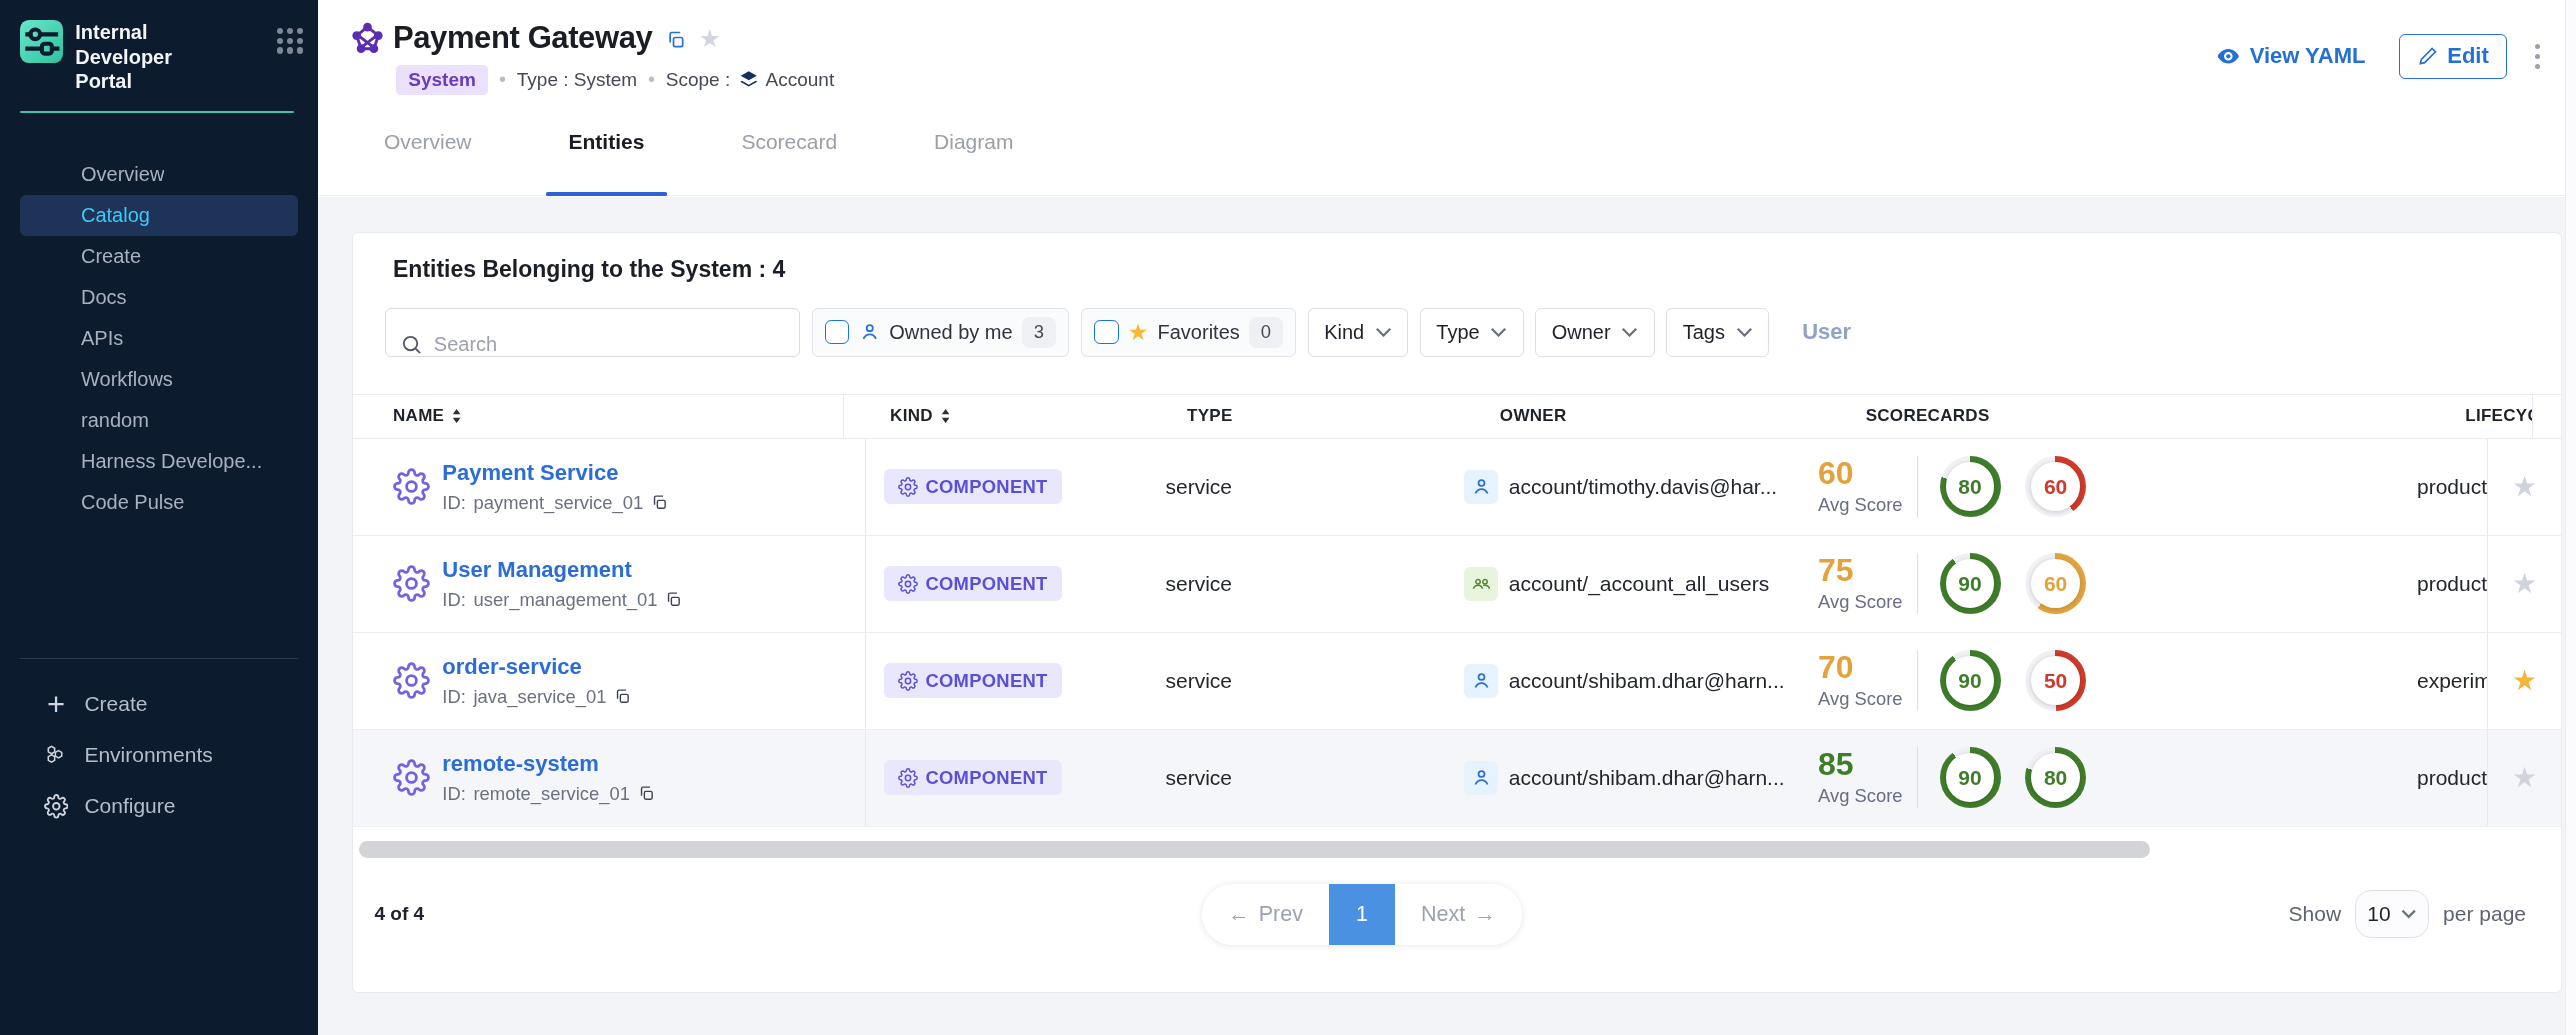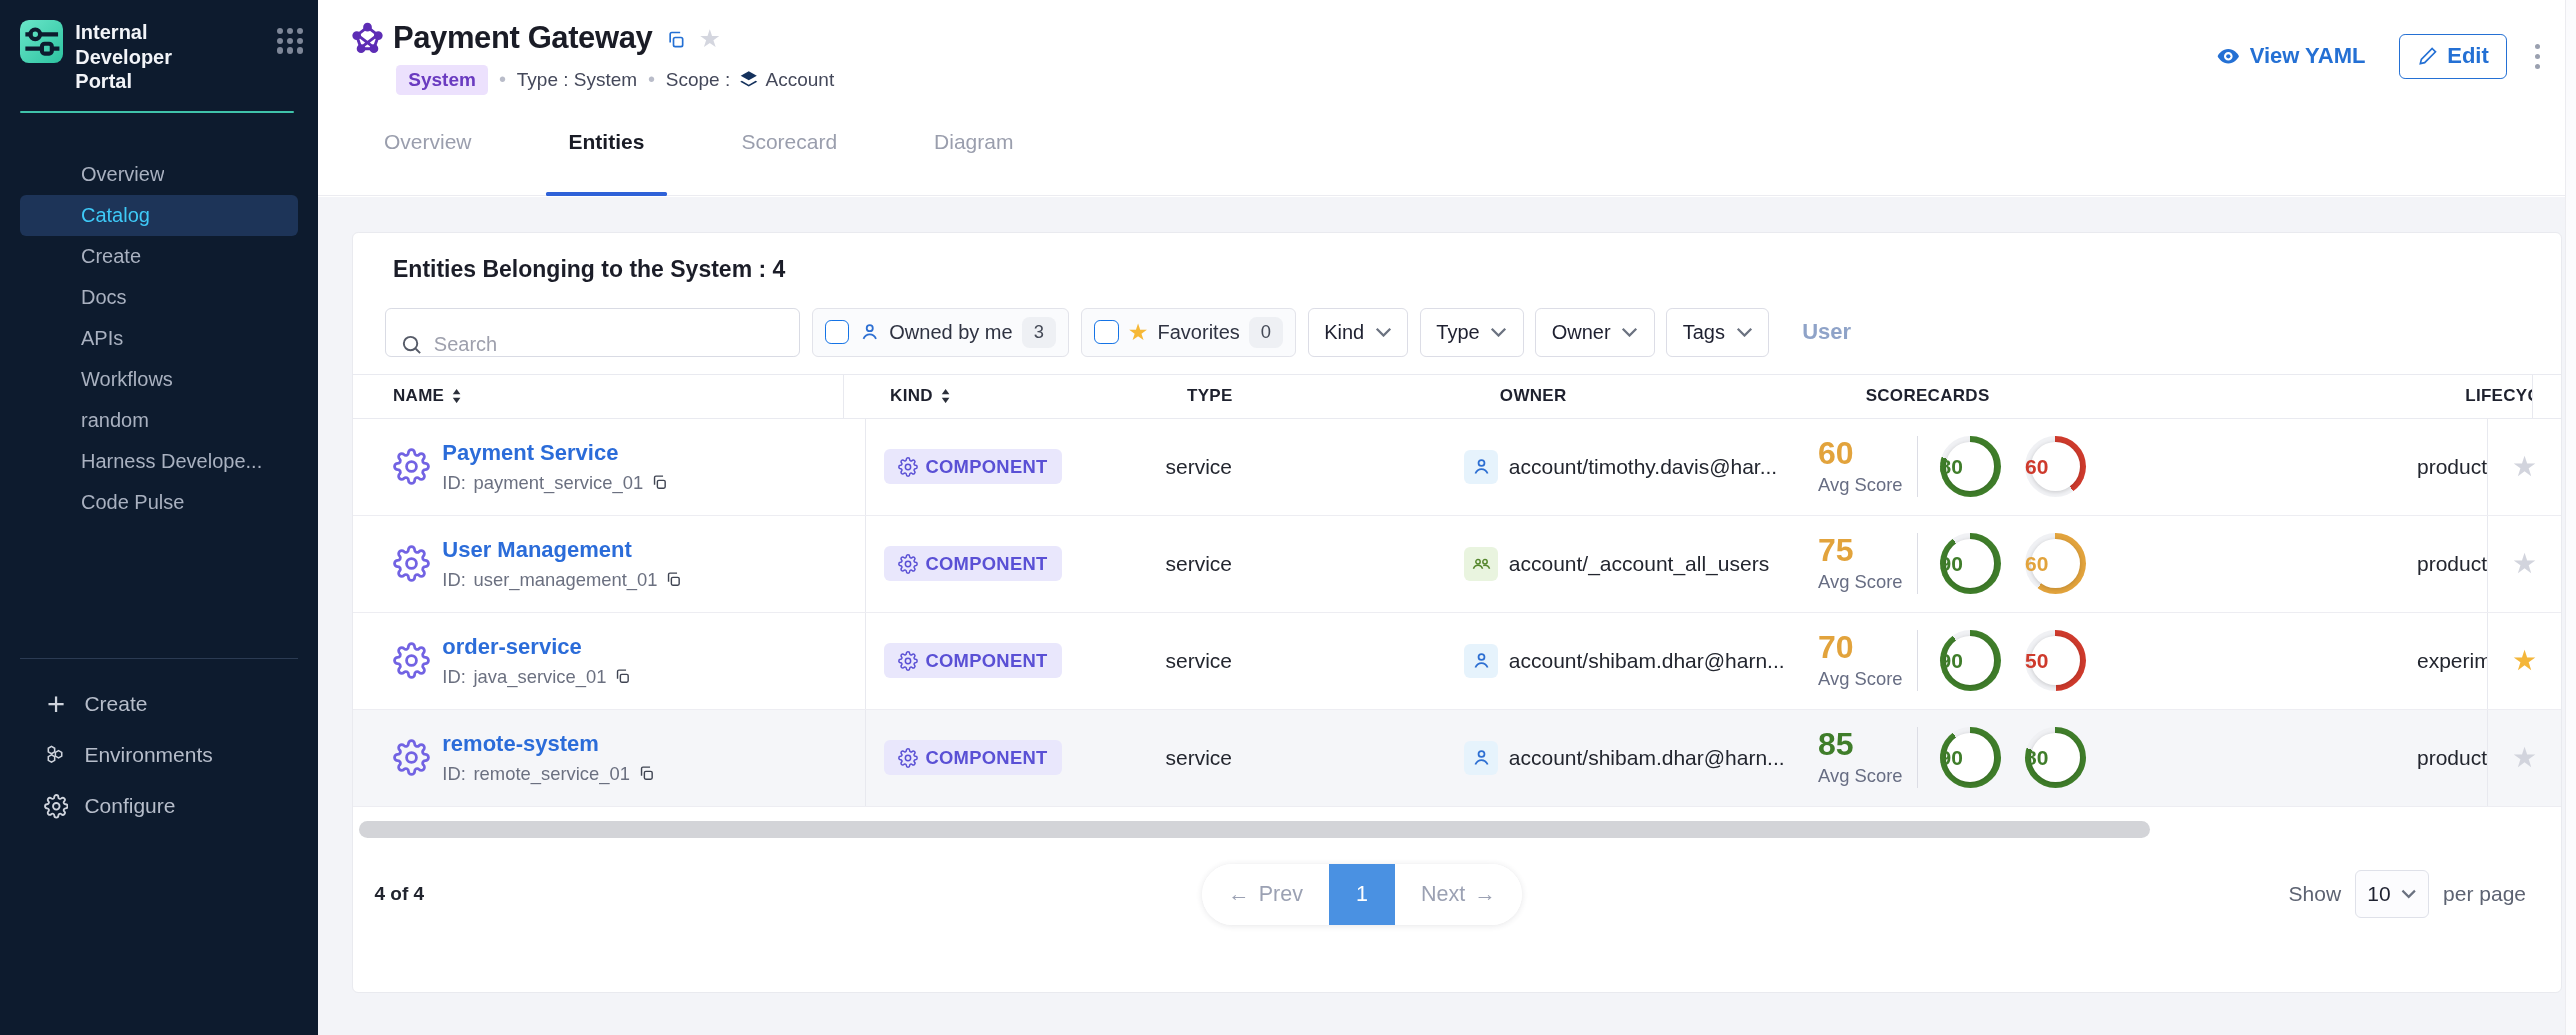--- a/index.html
+++ b/index.html
@@ -70,21 +70,21 @@
   .chip .c-ico { width:21.5px; height:21.5px; color:#2d6fd2; }
   .chip .c-ico svg { width:21.5px; height:21.5px; }
   .chip .c-star { font-size:23px; color:#f6b836; line-height:1; }
   .chip .c-label { font-size:20px; color:#2f3342; }
   .chip .count { min-width:34px; height:31px; border-radius:7.7px; background:#eef0f4; display:flex; align-items:center; justify-content:center; font-size:18.4px; color:#454a57; padding:0 7.7px; }
   .dd { display:flex; align-items:center; height:49px; background:#fff; border:0.8px solid #dcdde6; border-radius:6.1px; padding:0 15.4px; gap:10.8px; font-size:20px; color:#1e2030; cursor:pointer; }
   .dd svg { width:17px; height:10.8px; }
   .reset-link { margin-left:21.5px; font-size:22px; color:#8fa3c8; font-weight:600; cursor:pointer; }
 
   
-  .thead { display:flex; margin-top:17px; height:45px; border-top:0.8px solid #e9eaf0; border-bottom:0.8px solid #e9eaf0; align-items:center;gap:28px; }
+  .thead { display:flex; margin-top:37px; height:45px; border-top:0.8px solid #e9eaf0; border-bottom:0.8px solid #e9eaf0; align-items:center;gap:28px; }
   .th { font-size:17px; font-weight:700; color:#1e212e; letter-spacing:0.3px; display:flex; align-items:center; gap:7.7px; height:100%; overflow:hidden; white-space:nowrap; }
   .sort-ico { display:inline-flex; flex-direction:column; gap:2.3px; }
   .sort-ico svg { width:9.2px; height:6.1px; fill:#2b2f3a; }
 
   .c-name { width:513px; padding-left:40px; border-right:0.8px solid #e8e9ef; }
   .c-kind { width:298px; padding-left:17.7px; }
   .c-type { width:300px; padding-left:1.5px; }
   .c-owner { width:354px; }
   .c-score { width:599px; }
   .c-life { width:71px; border-right:0.8px solid #e8e9ef; overflow:hidden; white-space:nowrap; }
@@ -108,40 +108,40 @@
   .owner-ico { width:34px; height:34px; border-radius:6.1px; display:flex; align-items:center; justify-content:center; flex:0 0 auto; }
   .owner-ico svg { width:21px; height:21px; }
   .owner-ico.user { background:#e6f3fc; color:#2d6fd2; }
   .owner-ico.group { background:#e9f4df; color:#55862c; }
   .owner-text { margin-left:10.8px; font-size:21px; color:#23262f; white-space:nowrap; overflow:hidden; }
 
   .avg { min-width:97px; }
   .avg-num { font-size:32px; font-weight:700; line-height:1; }
   .avg-label { font-size:18.4px; color:#676d83; margin-top:4.6px; }
   .vdiv { width:1.5px; height:61px; background:#dcdde5; margin:0 21.5px 0 1.5px; }
-  .gauge { position:relative; width:61px; height:61px; border-radius:50%; display:flex; align-items:center; margin-right:24.6px;
+  .gauge { position:relative; width:61px; height:61px; border-radius:50%; display:flex; align-items:center; justify-content:center; margin-right:24.6px;
            background:conic-gradient(var(--c) calc(var(--p)*1%), #f0f1f4 0); }
   .gauge::before { content:""; position:absolute; inset:6.1px; background:#fff; border-radius:50%; box-shadow:0 0.8px 4.6px rgba(0,0,0,0.18); }
   .gauge span { position:relative; font-size:21px; font-weight:600; }
 
   .life-text { font-size:21px; color:#23262f; }
   .star { font-size:28px; color:#d2d4dd; cursor:pointer; line-height:1; }
   .star.gold { color:#f4b63a; }
 
   .hscrollbar { margin:14px 0 0 6.1px; height:17px; }
   .hscroll-thumb { width:1791px; height:17px; border-radius:9.2px; background:#d3d4d8; }
 
   
   .pagination { position:relative; margin-top:26px; height:61px; }
   .page-summary { position:absolute; left:21.5px; top:50%; transform:translateY(-50%); font-size:19px; font-weight:700; color:#21242e; }
   .pager { position:absolute; left:849px; top:0; height:61px; display:flex; align-items:center; background:#fff; border-radius:31px; box-shadow:0 0.8px 6.1px rgba(40,41,61,0.12); overflow:hidden; }
   .pg-btn { display:flex; align-items:center; gap:9.2px; padding:0 26px; font-size:21.5px; color:#9ba1b3; height:100%; cursor:pointer; background:#fff; border:none; font-family:inherit; }
   .pg-current { width:66px; height:100%; background:#4a91e2; color:#fff; font-size:21.5px; display:flex; align-items:center; justify-content:center; }
   .show-pp { position:absolute; right:35px; top:50%; transform:translateY(-50%); display:flex; align-items:center; gap:14px; font-size:21px; color:#5d6372; }
-  .pp-select { display:flex; align-items:center; justify-content:center; gap:10.8px; width:74px; height:48px; border:0.8px solid #dfe1e9; border-radius:6px; background:#fcfcfe; color:#1e2130; cursor:pointer; }
+  .pp-select { display:flex; align-items:center; justify-content:center; gap:10.8px; width:74px; height:48px; border:0.8px solid #dfe1e9; border-radius:16px; background:#fcfcfe; color:#1e2130; cursor:pointer; }
   .pp-select svg { width:15.4px; height:10px; }
 
   .window-scrollbar { position:absolute; right:0; top:0; width:10.8px; height:100%; background:#fbfbfd; border-left:0.8px solid #ececf0; z-index:9; }
 </style>
 </head>
 <body>
 
 <aside class="sidebar">
   <div class="brand">
     <svg class="brand-logo" viewBox="0 0 48 48">

